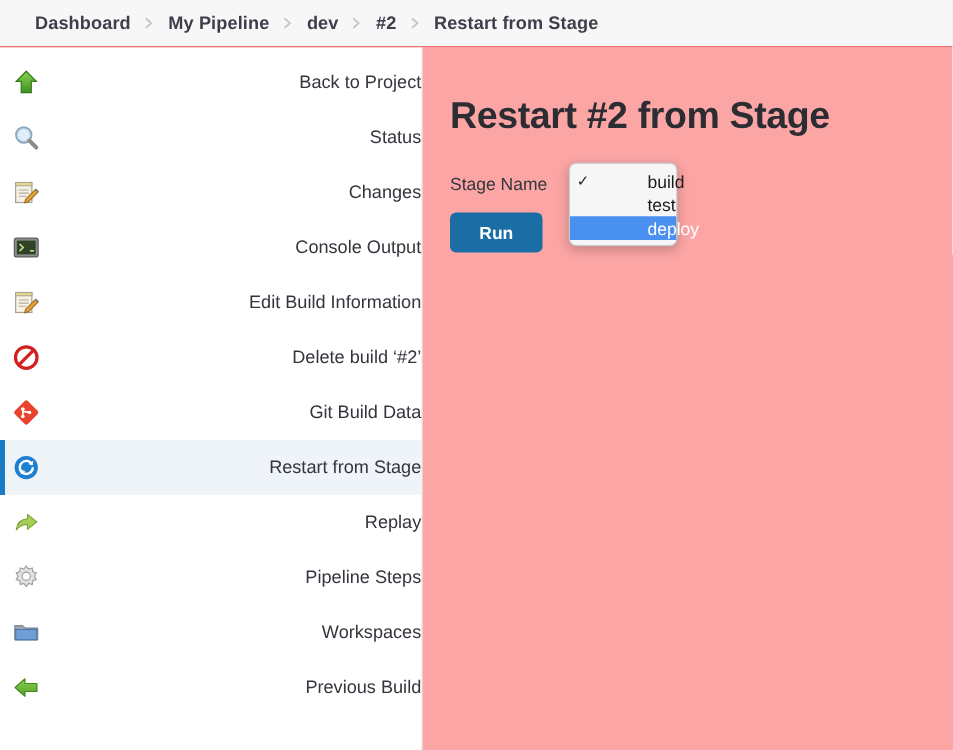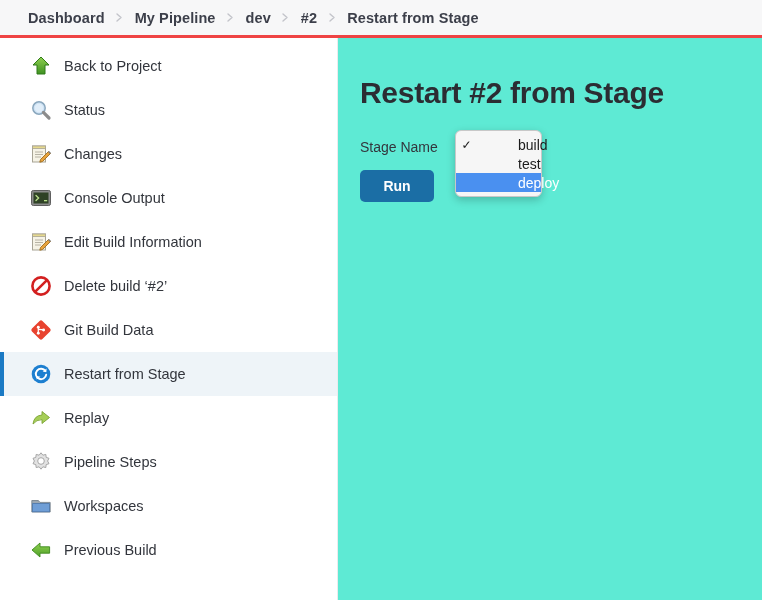--- a/index.html
+++ b/index.html
@@ -8,21 +8,21 @@
     width: 762px; height: 600px;
     background: #ffffff;
     font-family: "Liberation Sans", sans-serif;
     overflow: hidden;
   }
 
   
   #breadcrumb-bar {
     height: 38px;
     background: #f7f7f8;
-    border-bottom: 3px solid #ef4444;
+    border-bottom: 1px solid #ef4444;
     display: flex;
     align-items: center;
     padding: 0 0 0 28px;
     width: 762px;
   }
   .crumb {
     font-size: 14.5px;
     font-weight: bold;
     color: #3c3f4a;
     letter-spacing: 0.1px;
@@ -52,23 +52,24 @@
     background: #ffffff;
     border-right: 1px solid #ebebed;
     padding-top: 6px;
     flex: 0 0 338px;
     position: relative;
   }
   .side-item {
     height: 44px;
     display: flex;
     align-items: center;
-    padding-left: 24px;
+    padding-left: 4px;
     border-left: 4px solid transparent;
     cursor: pointer;
+    justify-content: space-between;
   }
   .side-item.active {
     background: #eef4f8;
     border-left: 4px solid #1b7ac4;
   }
   .side-icon {
     width: 26px; height: 26px;
     flex: 0 0 26px;
     margin-right: 10px;
     display: flex;
@@ -80,21 +81,21 @@
     font-size: 14.5px;
     color: #32353c;
     white-space: nowrap;
   }
 
   
   #main {
     flex: 1 1 auto;
     padding: 38px 0 0 22px;
     position: relative;
-    background: #5eead4;
+    background: #fca5a5;
   }
   #page-title {
     font-size: 30px;
     font-weight: bold;
     color: #2b2d33;
     margin: 0;
     letter-spacing: -0.3px;
   }
   #form-area { margin-top: 26px; position: relative; }
   #stage-row {

